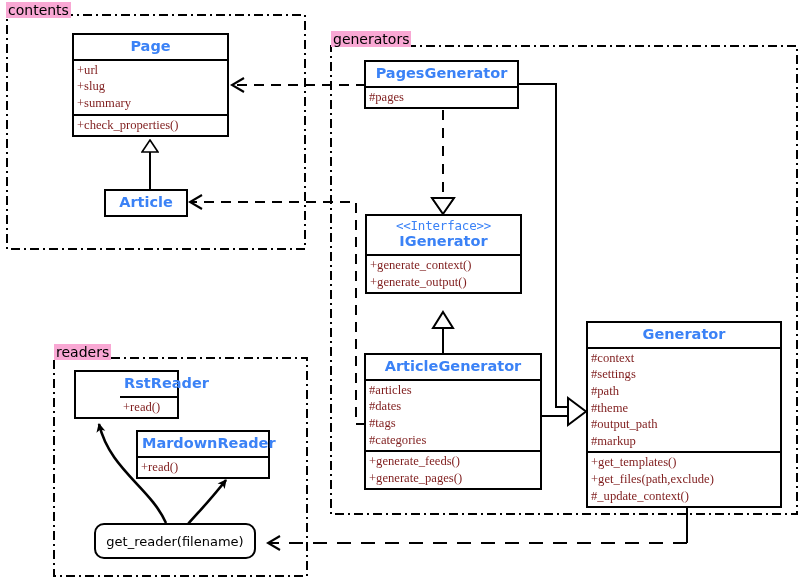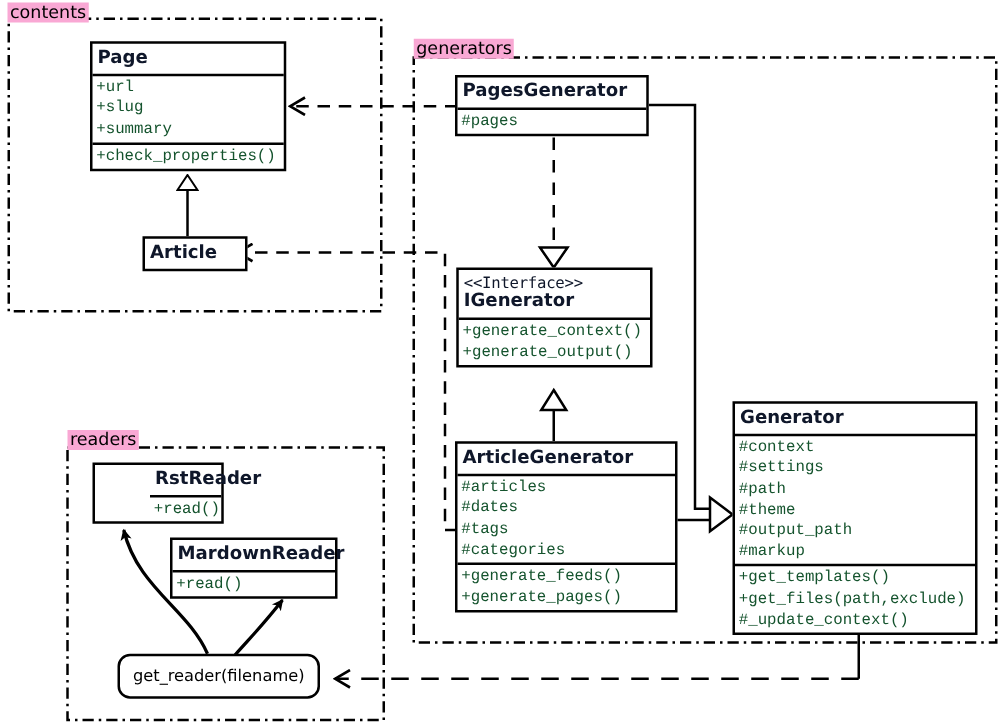--- a/index.html
+++ b/index.html
@@ -39,44 +39,44 @@
 
   
   .cls {
     position: absolute;
     background: #ffffff;
     border: 2px solid #000;
     box-sizing: border-box;
     z-index: 4;
   }
   .cls .title {
-    text-align: left;
+    text-align: center;
     font-family: "DejaVu Sans", sans-serif;
     font-weight: bold;
     font-size: 14.5px;
-    color: #0f172a;
+    color: #3b82f6;
     padding: 3px 4px 4px 4px;
     line-height: 1.15;
     white-space: nowrap;
   }
   .cls .stereo {
     display: block;
     font-weight: normal;
     font-family: "DejaVu Sans Mono", monospace;
     font-size: 12.5px;
     letter-spacing: -0.2px;
   }
   .cls .compartment {
     border-top: 2px solid #000;
     padding: 1px 2px 2px 3px;
   }
   .cls .compartment .row {
-    font-family: Liberation Mono, monospace;
+    font-family: Liberation Serif, serif;
     font-size: 12.6px;
-    color: #14532d;
+    color: #7f1d1d;
     line-height: 1.32;
     white-space: nowrap;
   }
   .plain-box {
     position: absolute;
     background: #ffffff;
     border: 2px solid #000;
     box-sizing: border-box;
     z-index: 4;
     display: flex;
@@ -176,21 +176,21 @@
     <div class="compartment">
       <div class="row">+url</div>
       <div class="row">+slug</div>
       <div class="row">+summary</div>
     </div>
     <div class="compartment">
       <div class="row">+check_properties()</div>
     </div>
   </div>
 
-  <div class="cls" style="left:114px; top:189px; width:84px;">
+  <div class="cls" style="left:104px; top:189px; width:84px;">
     <div class="title">Article</div>
   </div>
 
   <div class="cls" style="left:364px; top:60px; width:155px;">
     <div class="title">PagesGenerator</div>
     <div class="compartment">
       <div class="row">#pages</div>
     </div>
   </div>
 

